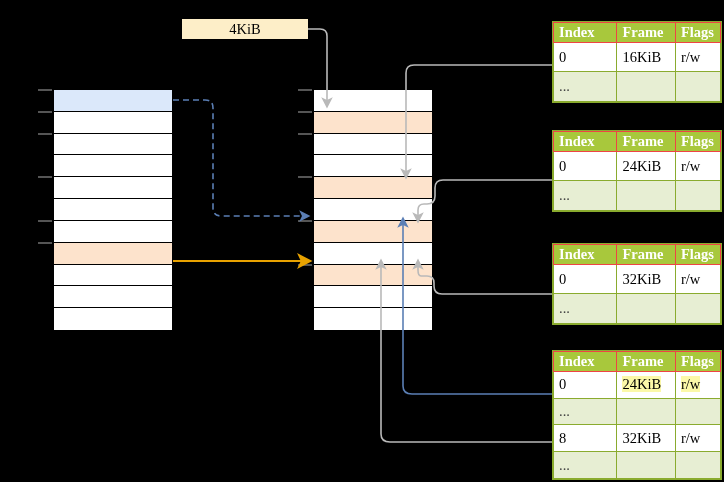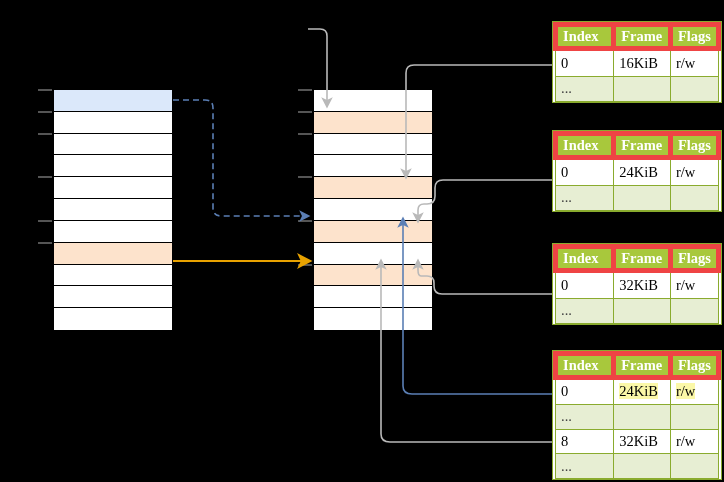--- a/index.html
+++ b/index.html
@@ -15,38 +15,41 @@
   .memrow.peach{background:#fde3cc;}
 
   
   .tick{position:absolute;height:2px;background:#555;width:14px;}
 
   
   .ptable{position:absolute;border:1.5px solid #8aab2e;box-sizing:border-box;
           border-collapse:collapse;background:#fff;}
   .ptable table{border-collapse:collapse;width:100%;height:100%;}
   .ptable th{background:#a8c83c;color:#fff;font-weight:bold;font-size:14.5px;
-             text-align:left;padding:1px 5px;border:5px solid #ef4444;line-height:1.15;}
+             text-align:left;padding:1px 5px;border:1px solid #ef4444;line-height:1.15;}
   .ptable td{font-size:14.5px;color:#000;text-align:left;padding:1px 5px;
              border:1px solid #8aab2e;background:#fff;line-height:1.15;
              white-space:nowrap;}
   .ptable tr.ell td{background:#e7eed3;color:#444;}
 
   
   .chip{position:absolute;background:#fdeec8;color:#000;font-size:14.5px;
         text-align:center;line-height:20px;box-sizing:border-box;}
 
   svg.wires{position:absolute;left:0;top:0;width:724px;height:482px;
             pointer-events:none;overflow:visible;}
 </style>
 </head>
 <body>
 
 <div id="stage">
 
+  <div class="chip" style="left:182px;top:19px;width:126px;height:20px;">
+    <span>4KiB</span>
+  </div>
 
   <div class="memcol" id="vcol" style="left:53px;top:89px;width:120px;height:240px;">
       <div class="memrow blue" style="height: 21.8182px;"></div>
       <div class="memrow" style="height: 21.8182px;"></div>
       <div class="memrow" style="height: 21.8182px;"></div>
       <div class="memrow" style="height: 21.8182px;"></div>
       <div class="memrow" style="height: 21.8182px;"></div>
       <div class="memrow" style="height: 21.8182px;"></div>
       <div class="memrow" style="height: 21.8182px;"></div>
       <div class="memrow peach" style="height: 21.8182px;"></div>

